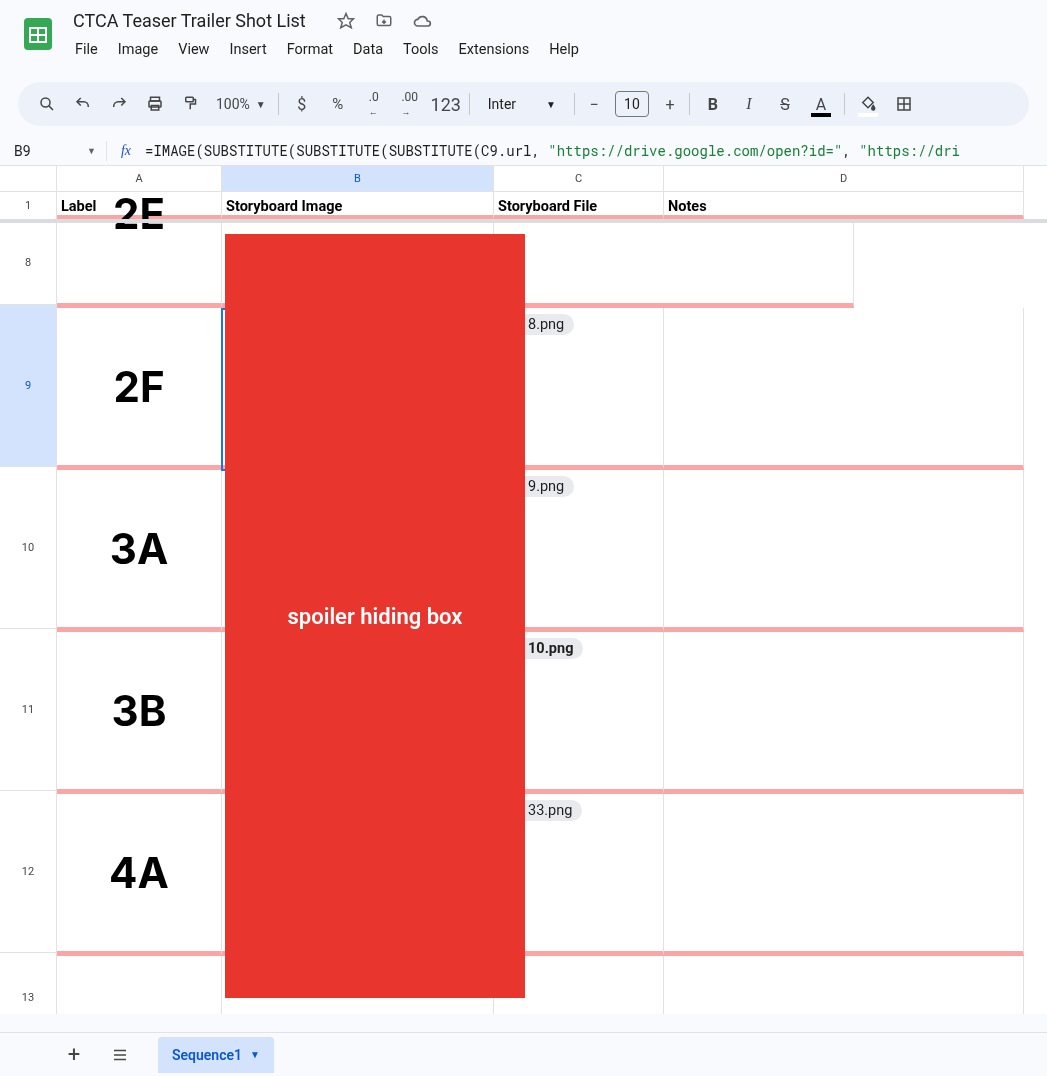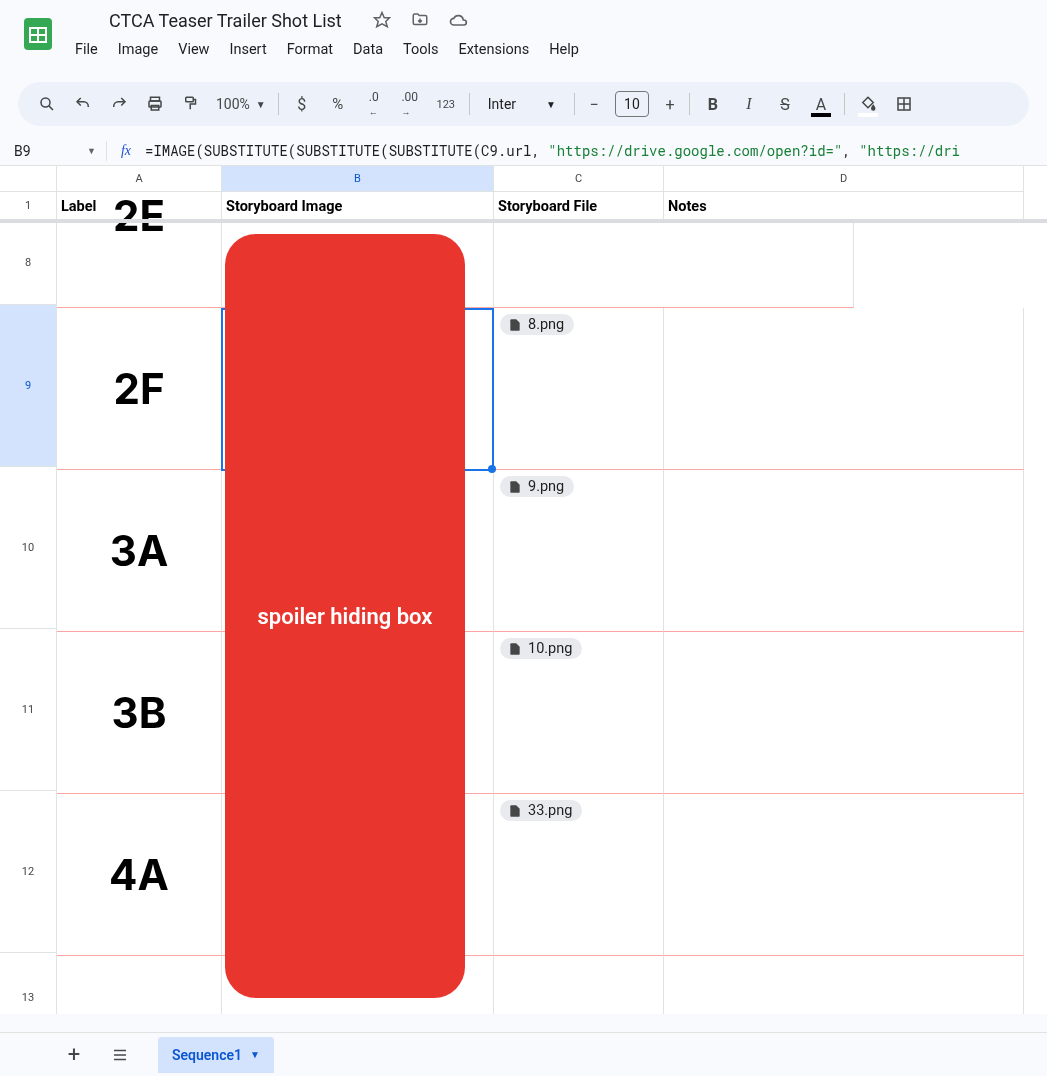--- a/index.html
+++ b/index.html
@@ -3,21 +3,21 @@
 <meta charset="utf-8">
 <style>
 * { box-sizing: border-box; margin: 0; padding: 0; }
 body { font-family: "Google Sans", Roboto, Arial, sans-serif; background: #f8fafd; overflow: hidden; width: 1047px; height: 1076px; position: relative; }
 
 
 .titlebar { display: flex; align-items: flex-start; padding: 8px 0 0 0; height: 74px; }
 .doc-icon { width: 40px; height: 40px; margin: 6px 8px 0 18px; display: flex; align-items: center; justify-content: center; }
 .doc-icon svg { width: 36px; height: 36px; }
 .title-col { display: flex; flex-direction: column; }
-.title-row { display: flex; align-items: flex-start; gap: 24px; padding-left: 3px; margin-left: 36px; }
+.title-row { display: flex; align-items: flex-end; gap: 24px; padding-left: 3px; }
 .doc-title { font-size: 18px; color: #1f1f1f; padding: 2px 4px; }
 .title-icons { display: flex; gap: 14px; color: #5f6368; align-items: center; }
 .title-icons span { display: flex; align-items: center; justify-content: center; width: 24px; height: 24px; }
 .menubar { display: flex; gap: 2px; padding-top: 4px; }
 .menubar div { font-size: 14.5px; color: #1f1f1f; padding: 4px 9px; border-radius: 4px; cursor: pointer; }
 
 
 .toolbar { margin: 8px 18px 0 18px; background: #edf2fa; border-radius: 24px; height: 44px; display: flex; align-items: center; padding: 0 12px; gap: 2px; }
 .tbtn { width: 34px; height: 32px; display: flex; align-items: center; justify-content: center; color: #444746; border-radius: 4px; cursor: pointer; }
 .tsep { width: 1px; height: 22px; background: #c7c7c7; margin: 0 4px; }
@@ -46,21 +46,21 @@
 .grid { position: relative; background: #fff; height: 848px; overflow: hidden; }
 .corner { position: absolute; left:0; top:0; width:57px; height:26px; background:#fff; border-right:1px solid #e1e3e1; border-bottom:1px solid #e1e3e1; z-index:3; }
 .colheads { position: absolute; left:57px; top:0; height:26px; display:flex; z-index:3; background:#fff; }
 .ch { border-right:1px solid #e1e3e1; border-bottom:1px solid #e1e3e1; display:flex; align-items:center; justify-content:center; font-size:11px; color:#444746; background:#fff; }
 .ch.sel { background:#d3e3fd; color:#0b57d0; }
 .rowheads { position: absolute; left:0; top:26px; width:57px; z-index:3; }
 .rh { border-right:1px solid #e1e3e1; border-bottom:1px solid #e1e3e1; display:flex; align-items:center; justify-content:center; font-size:11px; color:#444746; background:#fff; }
 .rh.sel { background:#d3e3fd; color:#0b57d0; }
 .cells { position:absolute; left:57px; top:26px; right:0; bottom:0; }
 .row { position:absolute; left:0; right:0; display:flex; }
-.cell { border-right:1px solid #e1e3e1; border-bottom:1px solid #fca5a5; height:100%; }
+.cell { border-right:1px solid #e1e3e1; border-bottom:5px solid #fca5a5; height:100%; }
 .frozen-line-h { position:absolute; left:0; right:0; height:4px; background:#dadce0; z-index:4; }
 
 
 .hdr { background:#fff; font-weight:700; font-size:14.5px; color:#000; padding:6px 4px 0 4px; }
 .lab { font-size:42px; font-weight:700; font-family: Inter, Arial, sans-serif; display:flex; align-items:center; justify-content:center; height:100%; }
 .chip { display:inline-flex; align-items:center; gap:6px; background:#e8eaed; border-radius:12px; padding:2px 10px 2px 8px; font-size:14.5px; color:#1f1f1f; margin:6px 0 0 6px; }
 .chip svg { width:14px; height:14px; }
 
 
 .selcell { position:absolute; border:2px solid #1a73e8; z-index:5; pointer-events:none; }
@@ -163,21 +163,21 @@
     </div>
   <div class="tsep"></div>
   <div class="tbtn" style="font-size:16px">$</div>
   <div class="tbtn" style="font-size:15px">%</div>
   <div class="tbtn" style="font-size:12px">
       <span>.0<br><span style="font-size:9px">←</span></span>
     </div>
   <div class="tbtn" style="font-size:12px">
       <span>.00<br><span style="font-size:9px">→</span></span>
     </div>
-  <div class="tbtn" style="font-size:11px">123</div>
+  <div class="tbtn" style="font-size:18px">123</div>
   <div class="tsep"></div>
   <div class="fontsel">
       <span>Inter</span>
       <span class="chev" style="font-size:10px">▼</span>
     </div>
   <div class="tsep"></div>
   <div class="fontsize">
     <div class="pm">−</div>
     <div class="box">10</div>
     <div class="pm">+</div>
@@ -276,56 +276,56 @@
             </svg>
             <span>9.png</span>
           </div></div>
         <div class="cell" style="width: 360px;"></div>
       </div>
       <div class="row" style="top: 409px; height: 162px;">
         <div class="cell" style="width: 165px;">
           <div class="lab">3B</div>
         </div>
         <div class="cell" style="width: 272px;"></div>
+        <div class="cell" style="width: 170px; font-weight: bold;"><div class="chip">
+            <svg viewBox="0 0 24 24" fill="#444746">
+              <path d="M14 2H6a2 2 0 00-2 2v16a2 2 0 002 2h12a2 2 0 002-2V8l-6-6z"></path>
+            </svg>
+            <span>10.png</span>
+          </div></div>
+        <div class="cell" style="width: 360px;"></div>
+      </div>
+      <div class="row" style="top: 571px; height: 162px;">
+        <div class="cell" style="width: 165px;">
+          <div class="lab">4A</div>
+        </div>
+        <div class="cell" style="width: 272px;"></div>
         <div class="cell" style="width: 170px;"><div class="chip">
             <svg viewBox="0 0 24 24" fill="#444746">
               <path d="M14 2H6a2 2 0 00-2 2v16a2 2 0 002 2h12a2 2 0 002-2V8l-6-6z"></path>
             </svg>
-            <span>10.png</span>
-          </div></div>
-        <div class="cell" style="width: 360px;"></div>
-      </div>
-      <div class="row" style="top: 571px; height: 162px;">
-        <div class="cell" style="width: 165px;">
-          <div class="lab">4A</div>
-        </div>
-        <div class="cell" style="width: 272px;"></div>
-        <div class="cell" style="width: 170px;"><div class="chip">
-            <svg viewBox="0 0 24 24" fill="#444746">
-              <path d="M14 2H6a2 2 0 00-2 2v16a2 2 0 002 2h12a2 2 0 002-2V8l-6-6z"></path>
-            </svg>
             <span>33.png</span>
           </div></div>
         <div class="cell" style="width: 360px;"></div>
       </div>
       <div class="row" style="top: 733px; height: 90px;">
         <div class="cell" style="width: 165px;">
           <div class="lab"></div>
         </div>
         <div class="cell" style="width: 272px;"></div>
         <div class="cell" style="width: 170px;"></div>
         <div class="cell" style="width: 360px;"></div>
       </div>
     </div>
 
   <div class="selcell" style="left:221px; top:142px; width:273px; height:163px;">
     <div class="selhandle"></div>
   </div>
 
-  <div class="spoiler" style="left:225px; top:68px; width:240px; height:764px;border-radius:31px;">
+  <div class="spoiler" style="left:225px; top:68px; width:300px; height:764px;">
     <span>spoiler hiding box</span>
   </div>
 </div>
 
 <div class="bottombar">
   <div class="bb-btn" style="font-size:22px">+</div>
   <div class="bb-btn">
       <svg width="18" height="18" viewBox="0 0 24 24" stroke="#444746" stroke-width="2">
         <line x1="4" y1="6" x2="20" y2="6"></line>
         <line x1="4" y1="12" x2="20" y2="12"></line>

